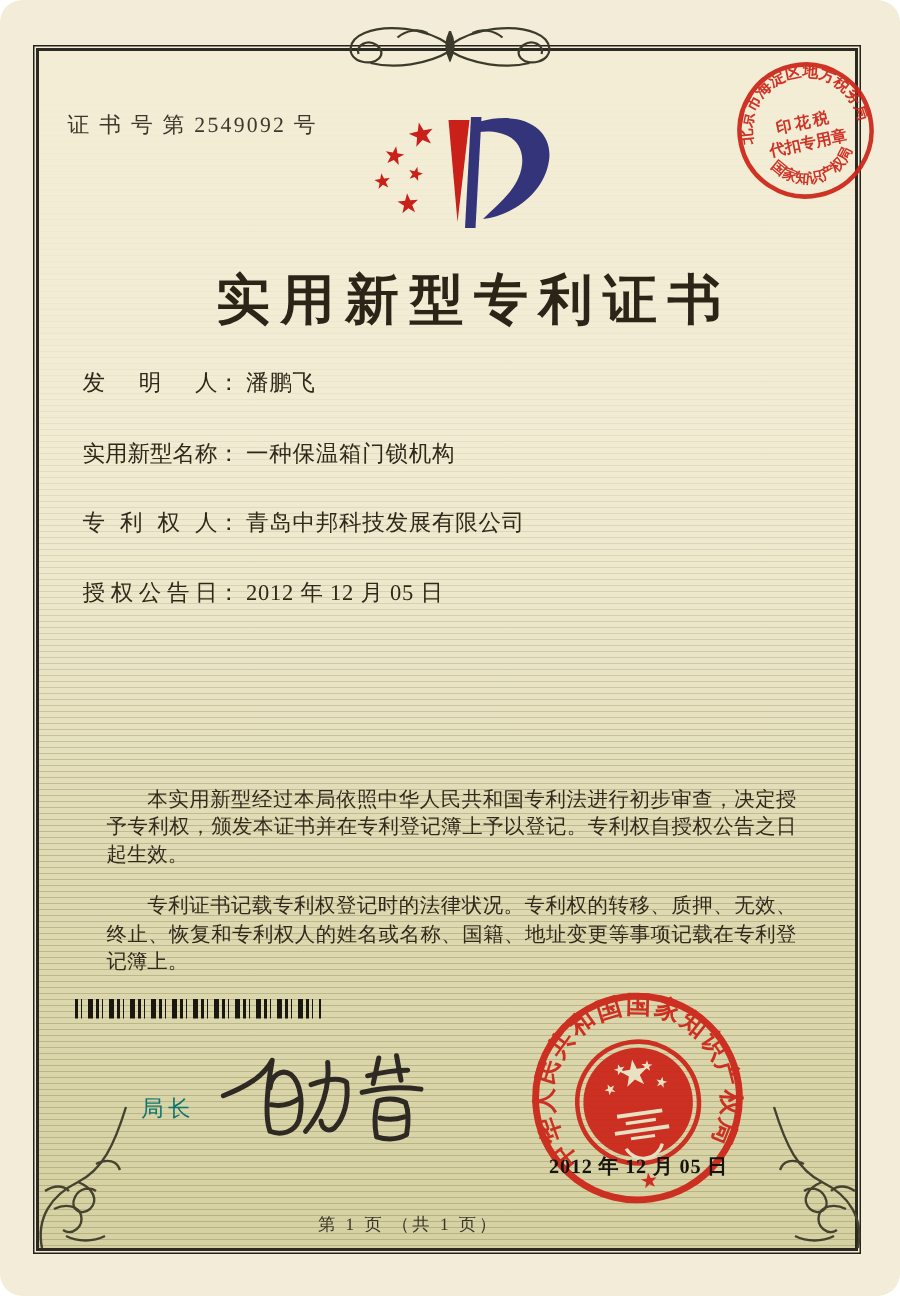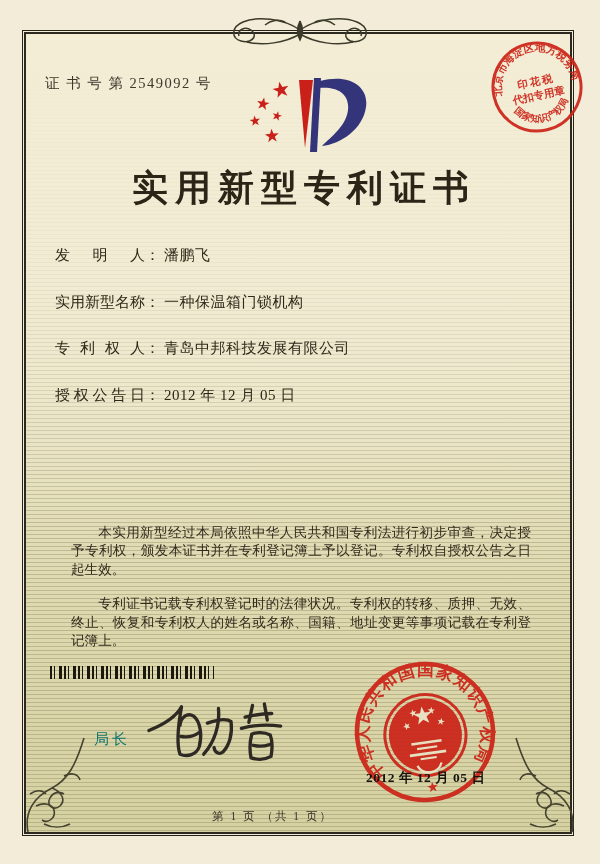--- a/index.html
+++ b/index.html
@@ -1,20 +1,21 @@
 <!DOCTYPE html>
 <html><head>
 <meta charset="utf-8">
 <style>
   html,body{margin:0;padding:0;}
   .page{
     position:relative; width:600px; height:864px; overflow:hidden;
     background:#f2ecd8;
     font-family:"Liberation Serif","DejaVu Serif",serif;
     color:#322b20;
+    border-radius:15px;
   }
   
   .frame{
     position:absolute; left:22px; top:30px; width:552px; height:806px;
     border:1px solid #24221a; box-sizing:border-box;
   }
   .frame::before{
     content:''; position:absolute; inset:1px; border:2px solid #2b2920;
   }
   
@@ -29,21 +30,21 @@
     background:linear-gradient(180deg, rgba(243,237,214,1) 0%, rgba(243,237,214,0.8) 28%, rgba(243,237,214,0) 62%);
   }
   .cert-number{
     position:absolute; left:45px; top:74px; font-size:14.5px;
     letter-spacing:1.5px; color:#3e362a;
   }
   .logo{ position:absolute; left:246px; top:74px; }
   .stamp-tax{ position:absolute; left:487px; top:37px; transform:rotate(-12deg); opacity:0.92; }
   .title{
     position:absolute; left:50%; top:160px; transform:translateX(-50%);
-    margin:4px; font-size:36px; font-weight:700; letter-spacing:7px;
+    margin:16px; font-size:36px; font-weight:700; letter-spacing:7px;
     white-space:nowrap; color:#2d2418;
   }
   .fields{ position:absolute; left:55px; top:246px; width:500px; }
   .field-row{ height:16px; margin-bottom:30.5px; font-size:15px; color:#2f2819; white-space:nowrap; }
   .flabel{ display:inline-block; width:90px; text-align:justify; text-align-last:justify; vertical-align:top; }
   .fcolon{ display:inline-block; vertical-align:top; }
   .fvalue{ display:inline-block; margin-left:4px; vertical-align:top; letter-spacing:0.5px; }
   .bodytext{
     position:absolute; left:55px; top:508px; width:492px;
     font-size:13.6px; line-height:18.4px; text-align:justify; color:#33291c;

